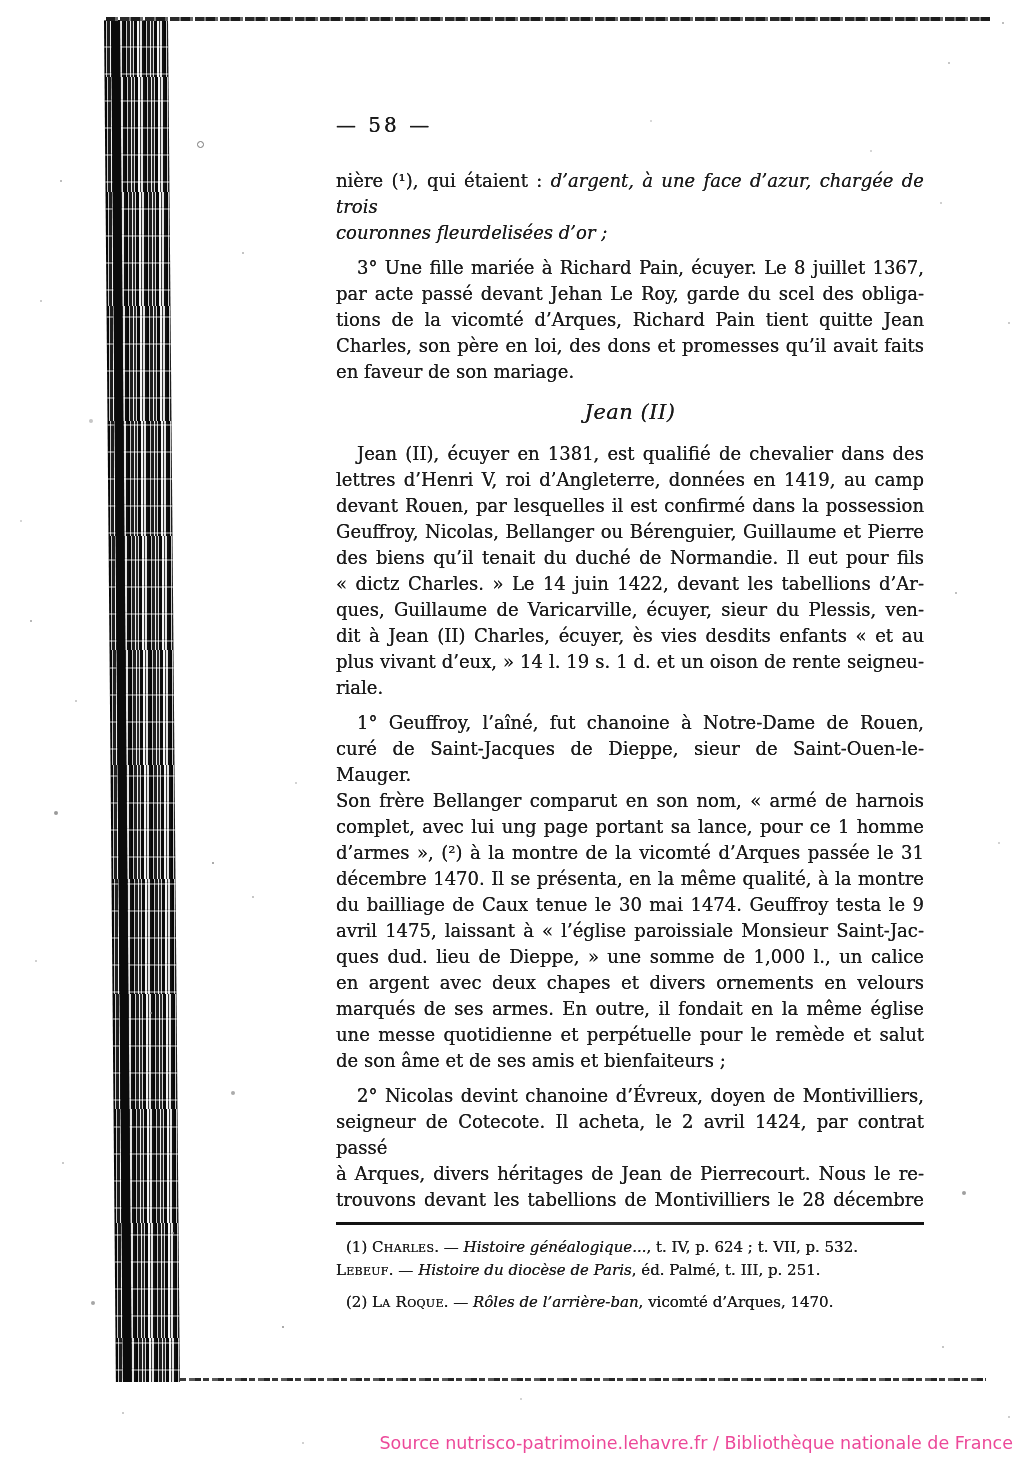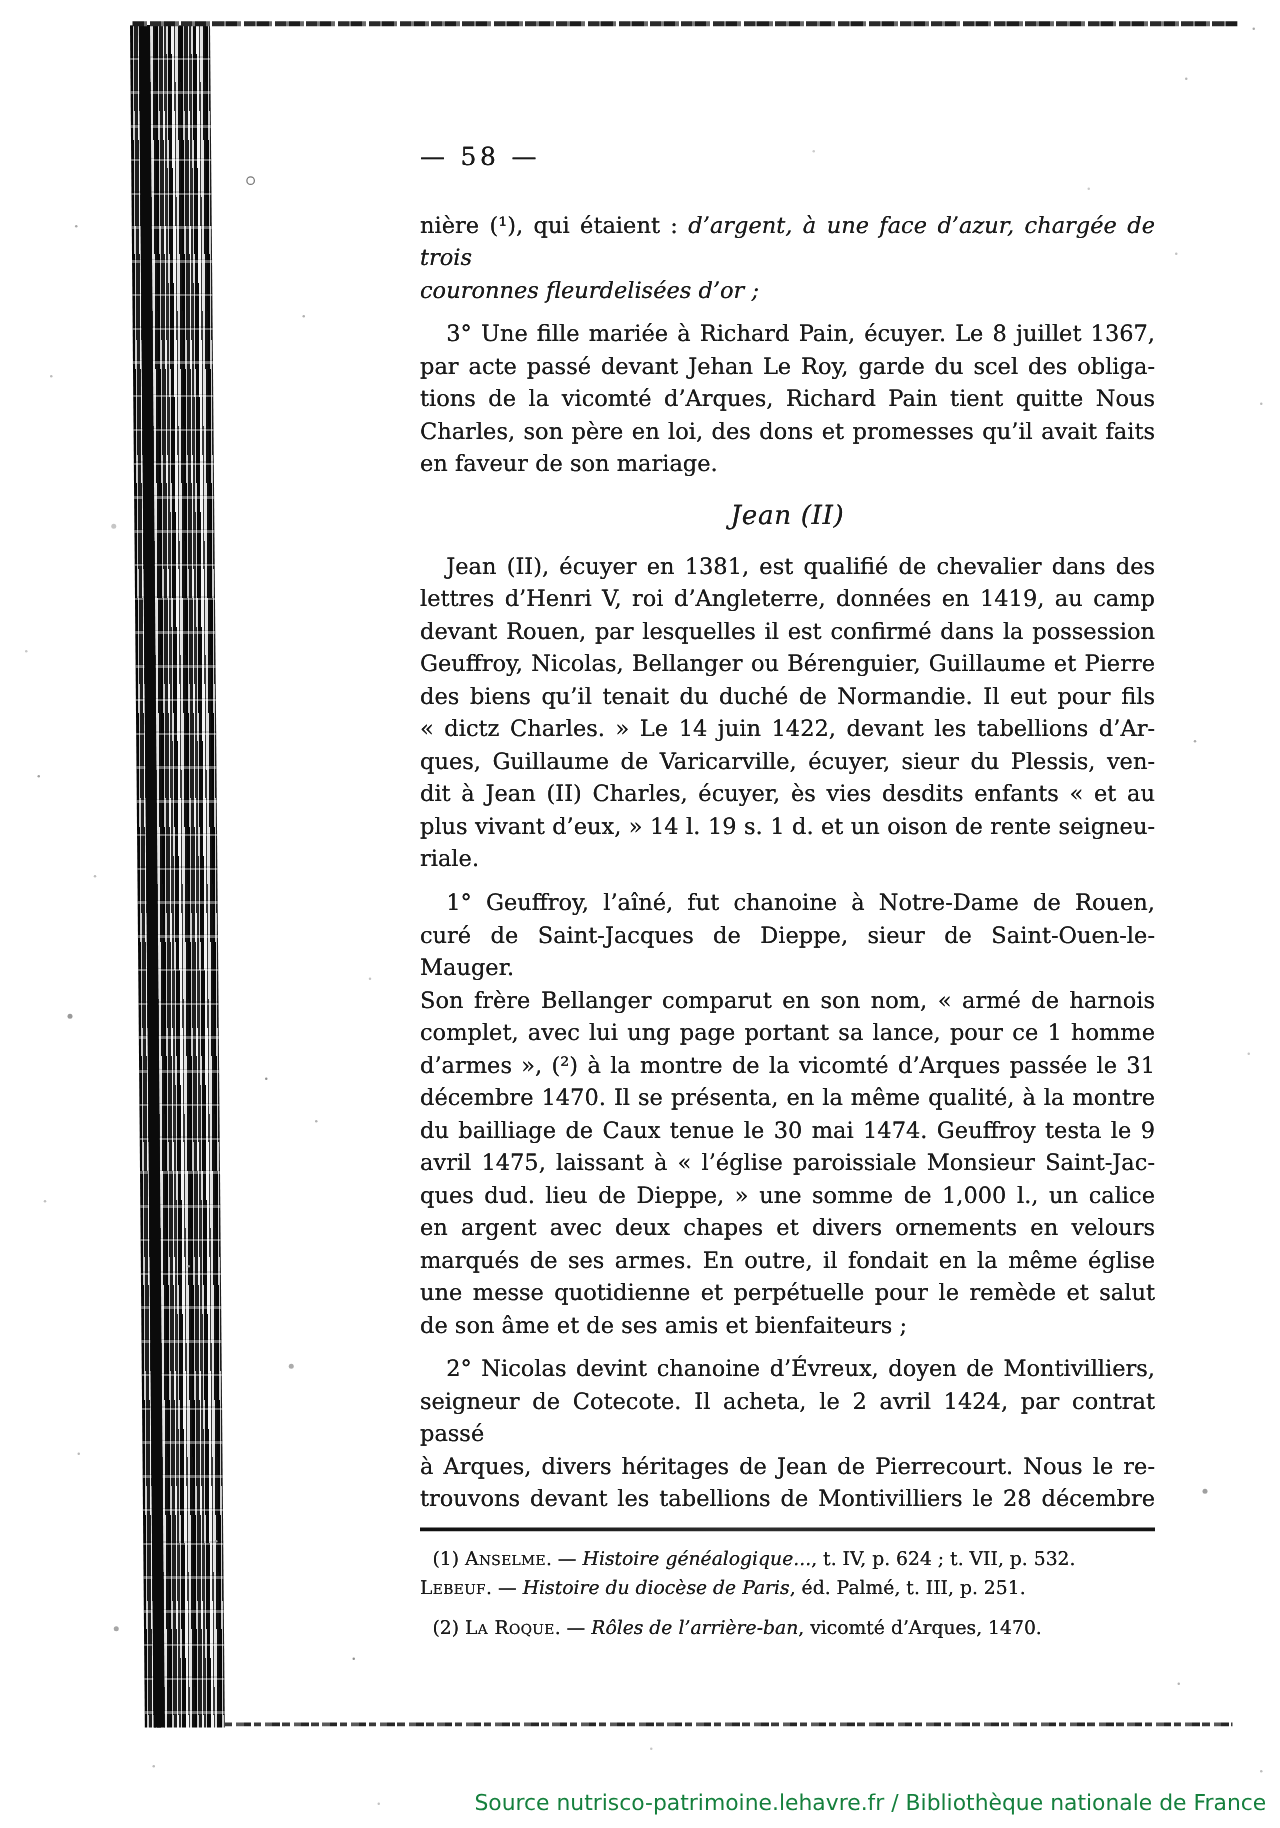--- a/index.html
+++ b/index.html
@@ -84,21 +84,21 @@
   .fn-rule{
     margin:8px 0 11px 0;width:588px;height:3px;border:none;
     background:linear-gradient(90deg,#101010,#2e2e2e 45%,#141414);
   }
   .footnotes{font-size:15px;line-height:23px;}
   .footnote{margin:0 0 9px 0;}
   .footnote .line{text-align:left;text-align-last:left;}
   .footnote .line.ind{text-indent:10px;}
   .attribution{
     position:absolute;top:1433px;right:11px;
-    font-family:"DejaVu Sans", sans-serif;font-size:17.5px;color:#15803d;
+    font-family:"DejaVu Sans", sans-serif;font-size:17.5px;color:#ec4899;
     text-shadow:none;
   }
 </style>
 </head>
 <body>
 
 <div class="binding"></div>
 <div class="edge-top"></div>
 <div class="edge-bottom"></div>
 <div class="speckles"></div>
@@ -108,21 +108,21 @@
 
 <div class="text-column">
   <div>
       <div class="para">
         <div class="line"><span>nière (¹), qui étaient : </span><span class="it">d’argent, à une face d’azur, chargée de trois</span></div>
         <div class="line nojust"><span class="it">couronnes fleurdelisées d’or ;</span></div>
       </div>
       <div class="para">
         <div class="line ind"><span>3° Une fille mariée à Richard Pain, écuyer. Le 8 juillet 1367,</span></div>
         <div class="line"><span>par acte passé devant Jehan Le Roy, garde du scel des obliga-</span></div>
-        <div class="line"><span>tions de la vicomté d’Arques, Richard Pain tient quitte Nous</span></div>
+        <div class="line"><span>tions de la vicomté d’Arques, Richard Pain tient quitte Jean</span></div>
         <div class="line"><span>Charles, son père en loi, des dons et promesses qu’il avait faits</span></div>
         <div class="line nojust"><span>en faveur de son mariage.</span></div>
       </div>
       <div class="heading">Jean (II)</div>
       <div class="para">
         <div class="line ind"><span>Jean (II), écuyer en 1381, est qualifié de chevalier dans des</span></div>
         <div class="line"><span>lettres d’Henri V, roi d’Angleterre, données en 1419, au camp</span></div>
         <div class="line"><span>devant Rouen, par lesquelles il est confirmé dans la possession</span></div>
         <div class="line"><span>Geuffroy, Nicolas, Bellanger ou Bérenguier, Guillaume et Pierre</span></div>
         <div class="line"><span>des biens qu’il tenait du duché de Normandie. Il eut pour fils</span></div>
@@ -150,21 +150,21 @@
       <div class="para">
         <div class="line ind"><span>2° Nicolas devint chanoine d’Évreux, doyen de Montivilliers,</span></div>
         <div class="line"><span>seigneur de Cotecote. Il acheta, le 2 avril 1424, par contrat passé</span></div>
         <div class="line"><span>à Arques, divers héritages de Jean de Pierrecourt. Nous le re-</span></div>
         <div class="line"><span>trouvons devant les tabellions de Montivilliers le 28 décembre</span></div>
       </div>
     </div>
   <div class="fn-rule"></div>
   <div class="footnotes">
       <div class="footnote">
-        <div class="line nojust ind"><span>(1) </span><span class="sc">Anselme</span><span>. — </span><span class="it">Histoire généalogique...</span><span>, t. IV, p. 624 ; t. VII, p. 532.</span></div>
+        <div class="line nojust ind"><span>(1) </span><span class="sc">Charles</span><span>. — </span><span class="it">Histoire généalogique...</span><span>, t. IV, p. 624 ; t. VII, p. 532.</span></div>
         <div class="line nojust"><span class="sc">Lebeuf</span><span>. — </span><span class="it">Histoire du diocèse de Paris</span><span>, éd. Palmé, t. III, p. 251.</span></div>
       </div>
       <div class="footnote">
         <div class="line nojust ind"><span>(2) </span><span class="sc">La Roque</span><span>. — </span><span class="it">Rôles de l’arrière-ban</span><span>, vicomté d’Arques, 1470.</span></div>
       </div>
     </div>
 </div>
 
 <div class="attribution">Source nutrisco-patrimoine.lehavre.fr / Bibliothèque nationale de France</div>
 

